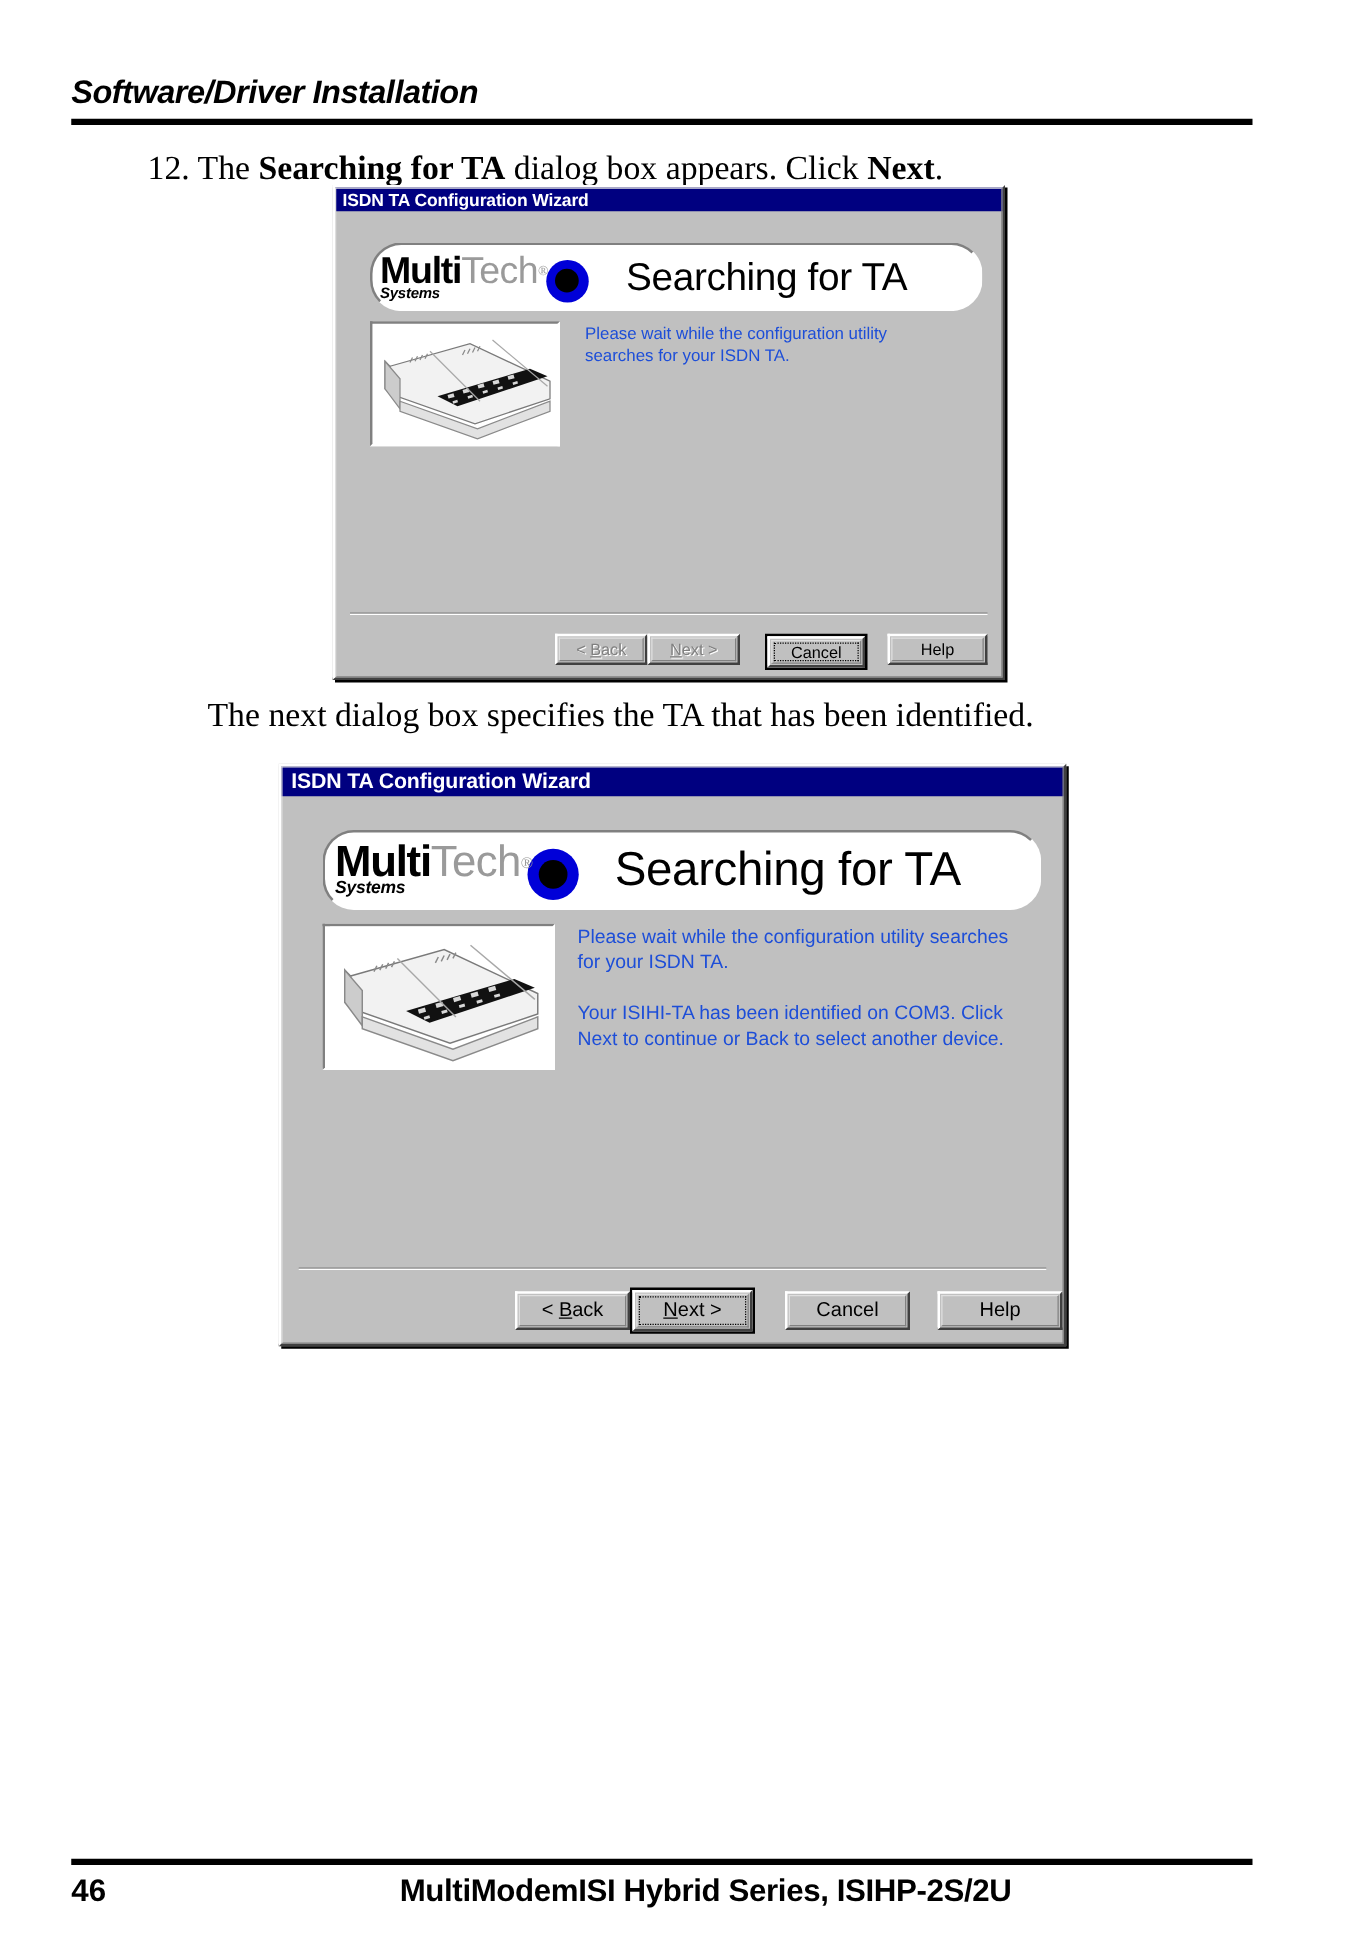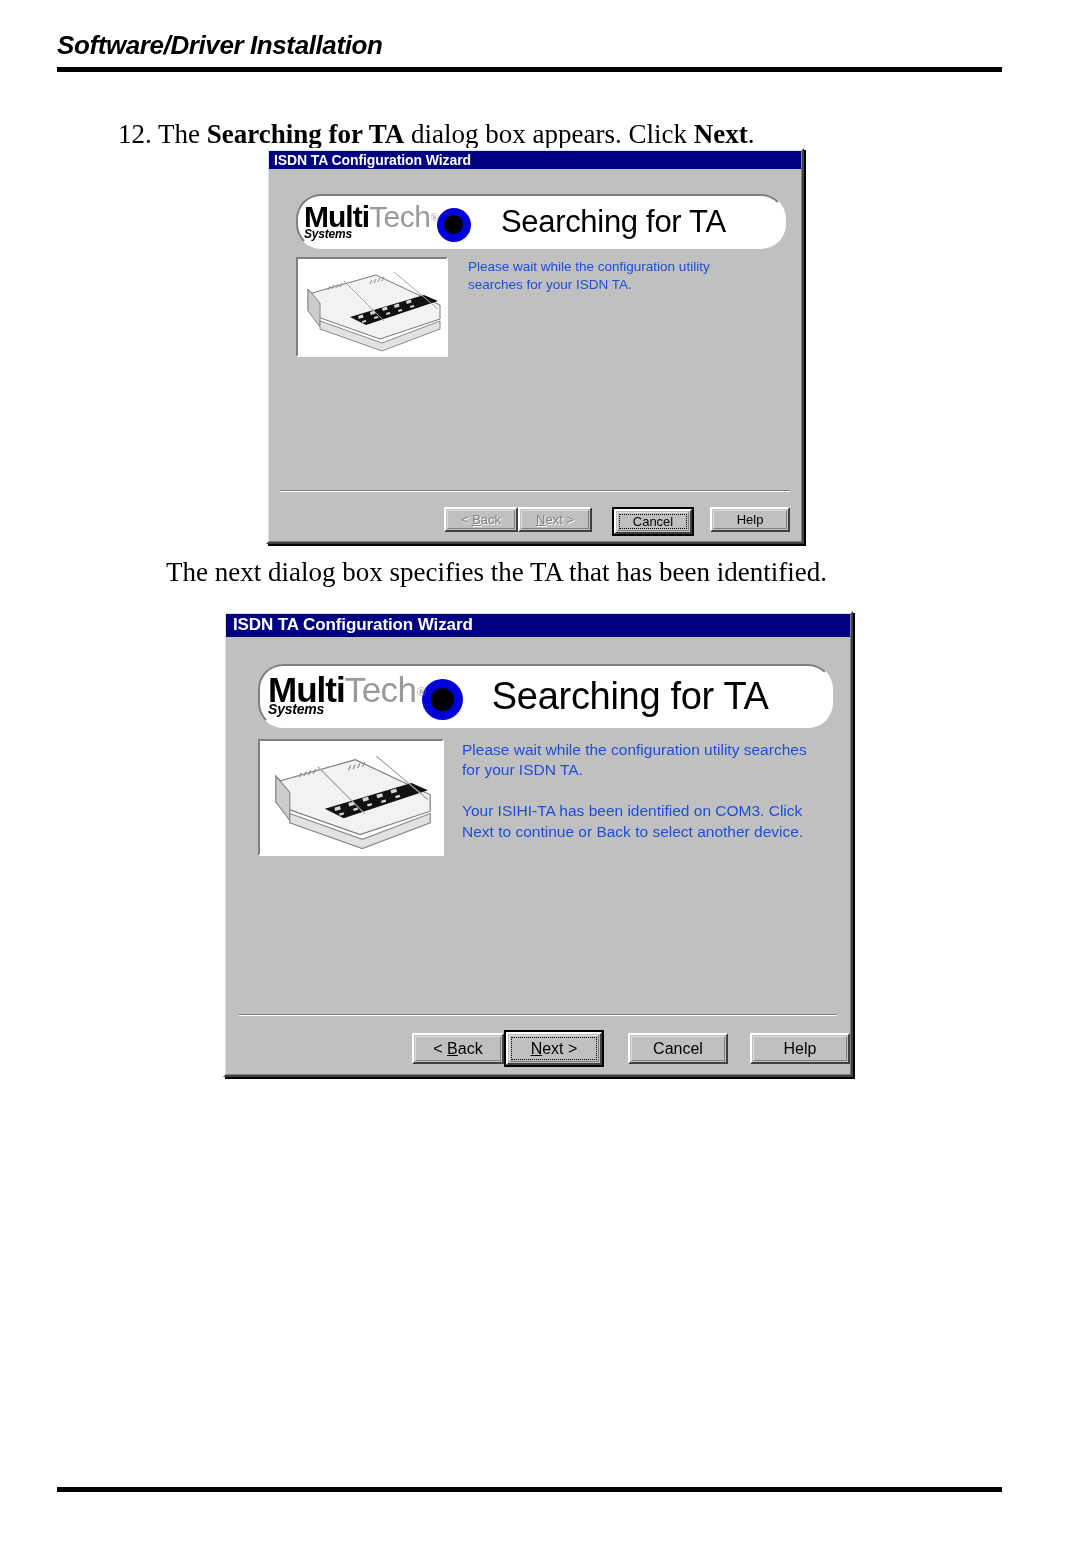--- a/index.html
+++ b/index.html
@@ -24,20 +24,21 @@
     width: 945px;
   }
   .page-header-title {
     font-family: "Liberation Sans", "DejaVu Sans", sans-serif;
     font-weight: bold;
     font-style: italic;
     font-size: 26px;
     letter-spacing: -0.4px;
     color: #000;
     white-space: nowrap;
+    margin-top: 28px;
   }
   .page-header-rule {
     margin-top: 6px;
     height: 5px;
     background: #000;
   }
 
   
   .instruction {
     position: absolute;
@@ -448,13 +449,17 @@
     <div class="btn-gap" style="width:22px;"></div>
     <div class="btn" style="width:100px; height:31px; font-size:16px;">
       <div class="btn-inner"></div>
       <span>Help</span>
     </div>
   </div>
 </div>
 
 <div class="page-footer">
   <div class="page-footer-rule"></div>
+  <div class="page-footer-row">
+    <span class="footer-page-number">46</span>
+    <span class="footer-doc-title">MultiModemISI Hybrid Series, ISIHP-2S/2U</span>
+  </div>
 </div>
 
 </body></html>

